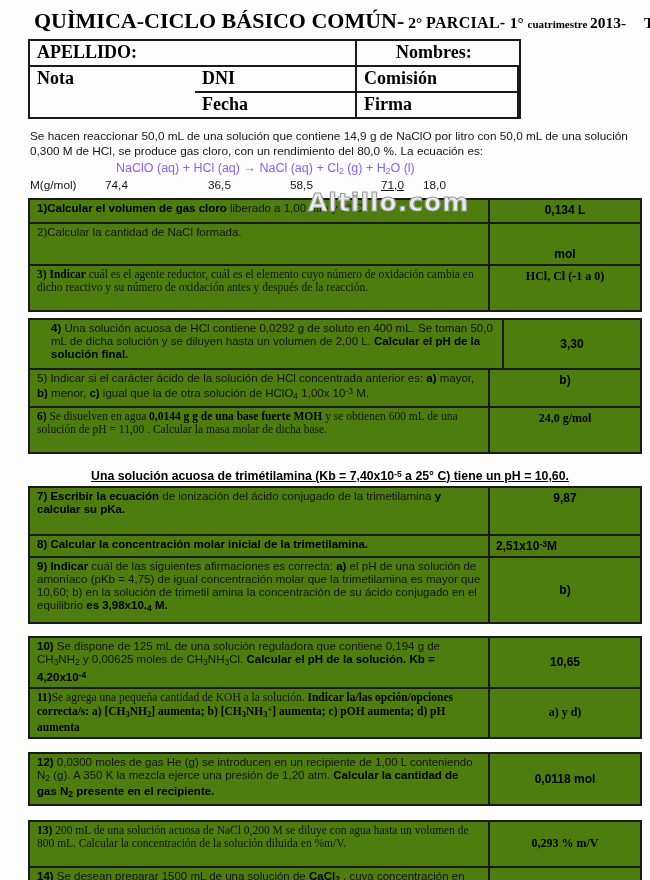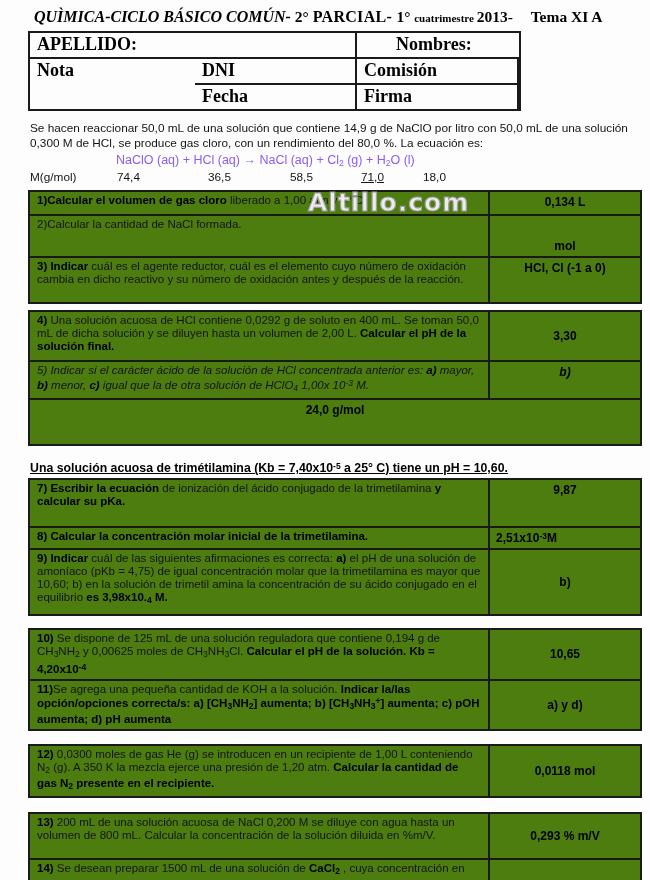--- a/index.html
+++ b/index.html
@@ -7,21 +7,21 @@
     position:relative; width:650px; height:880px; overflow:hidden;
     background:#fdfdfd; color:#141414;
     font-family:"Liberation Sans", sans-serif;
   }
   
   .title{
     margin:8px 0 5px 34px;
     font-family:"Liberation Serif", serif;
     font-weight:700; color:#000; white-space:nowrap;
   }
-  .t-main{font-size:16px;font-style:italic;}
+  .t-main{font-size:22px;}
   .t-big{font-size:15.5px;}
   .t-parcial{font-size:16px; letter-spacing:.3px;}
   .t-cuatri{font-size:11px;}
   .t-tema{font-size:15.5px; margin-left:14px;}
   
   .id-table{
     margin-left:28px; width:489px;
     display:grid; grid-template-columns:165px 162px 162px;
     border:2px solid #1a1a1a;
     font-family:"Liberation Serif", serif; font-weight:700; font-size:18px; color:#000;
@@ -36,51 +36,52 @@
   .c-firma{border-right:2px solid #1a1a1a; min-height:21px;}
   
   .intro{
     margin:10px 10px 0 30px; width:608px;
     font-size:11.8px; line-height:15px;
   }
   .eq-block{position:relative; margin-left:28px; width:612px; height:33px; margin-top:2px;}
   .equation{position:absolute; left:88px; top:0; font-weight:400; font-size:12.5px; color:#8b5cf6; white-space:nowrap;}
   .m-label{position:absolute; left:2px; top:17px; font-size:11.8px;}
   .m-val{position:absolute; top:17px; font-size:11.8px;}
-  .m0{left:77px;margin-left:12px;} .m1{left:180px;} .m2{left:262px;} .m3{left:333px;text-decoration:underline;} .m4{left:395px;}
+  .m0{left:77px;} .m1{left:180px;} .m2{left:262px;} .m3{left:353px;text-decoration:underline;} .m4{left:395px;}
   
   .qtable{
     margin-left:28px; width:614px; box-sizing:border-box;
     border:2px solid #1a1a1a; background:#4d7c0f;
   }
   .qrow{display:flex; border-bottom:2px solid #191919;}
   .qrow:last-child{border-bottom:none;}
   .qcell{
     width:460px; box-sizing:border-box; border-right:2px solid #191919;
     padding:2px 7px 3px 7px;
     font-size:11.5px; line-height:12.9px;
   }
   .acell{
     flex:1; display:flex; justify-content:center; align-items:flex-start;
     padding:3px 4px; font-weight:700; font-size:12px; color:#000;
   }
   .v-mid{align-items:center;}
   .v-bottom{align-items:flex-end; }
   .v-left{justify-content:flex-start; padding-left:6px;text-align:center;}
-  .mh22{min-height:22px;} .mh40{min-height:40px;} .mh44{min-height:44px;}
-  .mh48{min-height:48px;} .mh30{min-height:30px;font-style:italic;} .mh46{min-height:46px;}
+  .mh22{min-height:22px;} .mh40{min-height:40px;} .mh44{min-height:44px;font-family:Liberation Serif, serif;}
+  .mh48{min-height:48px;padding-left:14px;} .mh30{min-height:30px;} .mh46{min-height:46px;}
   .mh20{min-height:20px;} .mh64{min-height:64px;} .mh47{min-height:47px;}
   .mh58{min-height:58px;}
   .gap6{margin-top:6px;} .gap4{margin-top:4px;}
   .gap12{margin-top:12px;} .gap13{margin-top:13px;} .gap14{margin-top:14px;}
   
   .sec-header{
     margin:15px 0 3px 30px; width:600px;
     font-weight:700; font-size:12.3px; color:#000;
     text-decoration:underline;
+    text-align:center;
   }
   
   .watermark{
     position:absolute; left:308px; top:188px;
     font-size:25px; font-weight:700; letter-spacing:1px;
     color:#ececec; -webkit-text-stroke:1.2px #9d9d9d;
     font-family:"DejaVu Sans", sans-serif;
   }
   sub{font-size:8.5px; vertical-align:-2px;}
   sup{font-size:8.5px; vertical-align:3px;}
@@ -135,20 +136,21 @@
   <div class="qtable gap6">
     <div class="qrow mh48">
       <div class="qcell"><b>4)</b> Una solución acuosa de HCl contiene 0,0292 g de soluto en 400 mL. Se toman 50,0 mL de dicha solución y se diluyen hasta un volumen de 2,00 L. <b>Calcular el pH de la solución final.</b></div>
       <div class="acell v-mid">3,30</div>
     </div>
     <div class="qrow mh30">
       <div class="qcell">5) Indicar si el carácter ácido de la solución  de HCl concentrada anterior es: <b>a)</b> mayor, <b>b)</b> menor, <b>c)</b> igual que la de otra solución de HClO<sub>4</sub> 1,00x 10<sup>-3</sup> M.</div>
       <div class="acell">b)</div>
     </div>
     <div class="qrow mh44">
+      <div class="qcell"><b>6)</b> Se disuelven en agua  <b>0,0144 g   g de una base fuerte MOH</b> y se obtienen 600 mL de una solución de pH = 11,00 . Calcular la masa molar de dicha base.</div>
       <div class="acell">24,0 g/mol</div>
     </div>
   </div>
 
   <div class="sec-header">Una solución acuosa de trimétilamina (Kb = 7,40x10<sup>-5</sup> a 25° C) tiene un pH = 10,60.</div>
 
   <div class="qtable">
     <div class="qrow mh46">
       <div class="qcell"><b>7) Escribir la ecuación</b> de ionización del ácido conjugado de la trimetilamina <b>y calcular su pKa.</b></div>
       <div class="acell">9,87</div>

